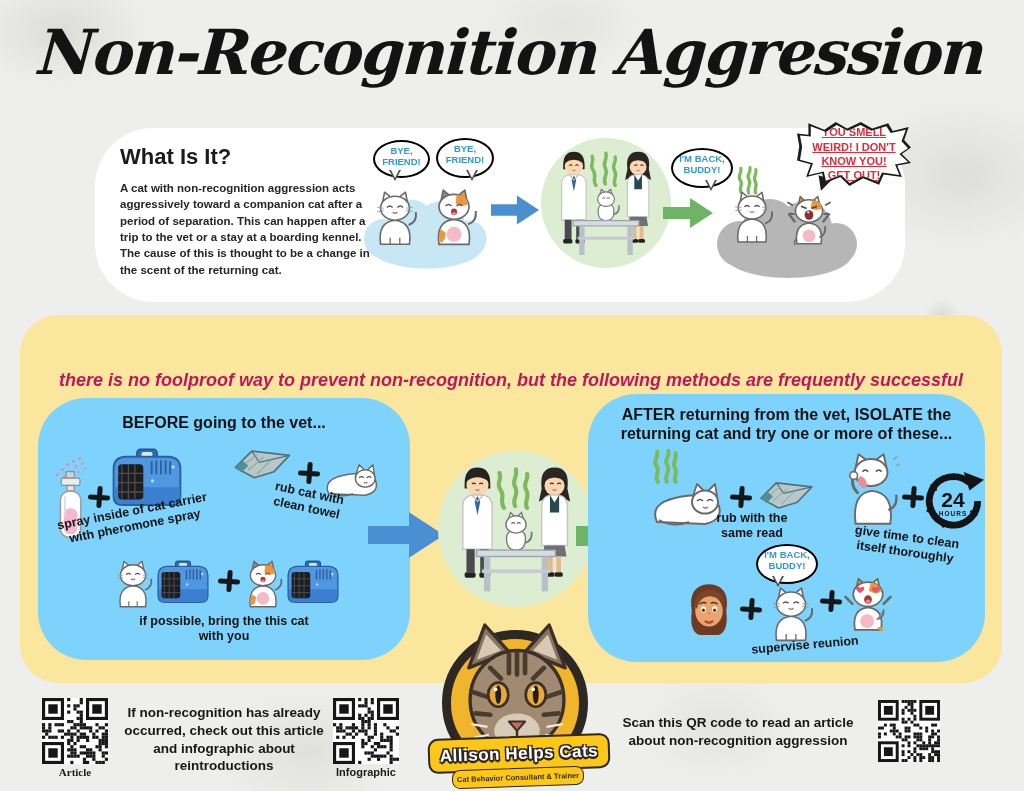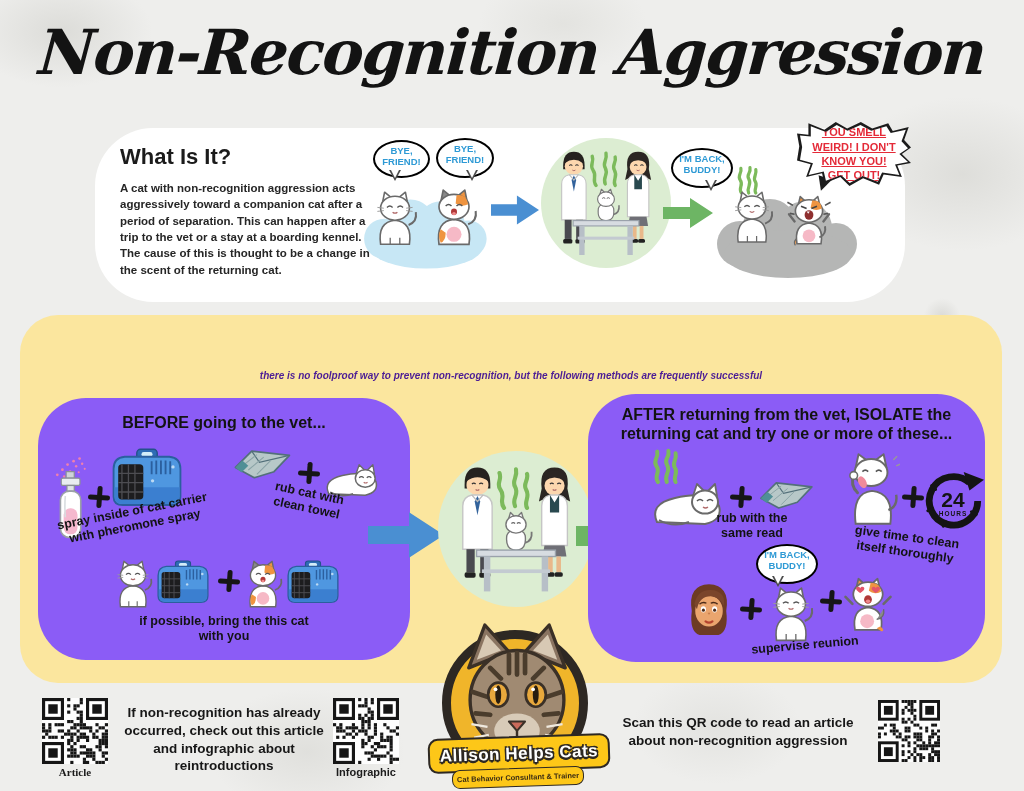--- a/index.html
+++ b/index.html
@@ -16,25 +16,25 @@
       radial-gradient(circle 26px at 92% 40%, rgba(200,200,195,.5), transparent 70%);
   }
   .abs{position:absolute;}
   .title{
     left:0;right:0;top:16px;text-align:center;margin:0;
     font-family:"DejaVu Serif",serif;font-style:italic;font-weight:bold;
     font-size:62px;letter-spacing:-2px;color:#131313;transform:skewX(-4deg);
   }
   .pinkbox{left:95px;top:128px;width:810px;height:174px;background:#ffffff;border-radius:58px;}
   .yellowbox{left:20px;top:315px;width:982px;height:368px;background:#fbe69e;border-radius:38px;}
-  .bluepanel{background:#8b5cf6;border-radius:48px;}
+  .bluepanel{background:#7dd3fc;border-radius:48px;}
   .h-what{margin:0;font-size:22px;font-weight:800;color:#1b1b1b;}
   .p-what{margin:0;font-size:11.5px;font-weight:700;line-height:1.42;color:#262626;}
   .h-stop{left:0;right:0;top:12px;text-align:center;margin:0;font-size:34px;font-weight:800;color:#151515;letter-spacing:0;}
-  .sub-stop{left:0;right:0;top:55px;text-align:center;margin:0;font-size:10px;font-style:italic;font-weight:700;color:#4c1d95;}
+  .sub-stop{left:0;right:0;top:55px;text-align:center;margin:0;font-size:18px;font-style:italic;font-weight:700;color:#be185d;}
   .h-panel{left:0;right:0;text-align:center;margin:0;font-size:16px;font-weight:800;color:#131313;line-height:1.18;}
   .lbl{font-size:12.5px;font-weight:800;color:#131313;text-align:center;line-height:1.18;}
   .bubble{
     background:#fff;border:2px solid #000000;border-radius:50%;
     display:flex;align-items:flex-start;justify-content:center;text-align:center;
     font-weight:800;color:#2e9ad5;font-size:9.5px;line-height:1.2;padding:3px;box-sizing:border-box;z-index:5;
   }
   .bubble::before{content:"";position:absolute;bottom:-11px;left:14px;border:6px solid transparent;border-top:11px solid #4c4c4c;}
   .bubble::after{content:"";position:absolute;bottom:-6px;left:16px;border:4px solid transparent;border-top:8px solid #fff;}
   .bubble.tail-right::before{left:auto;right:14px;}

